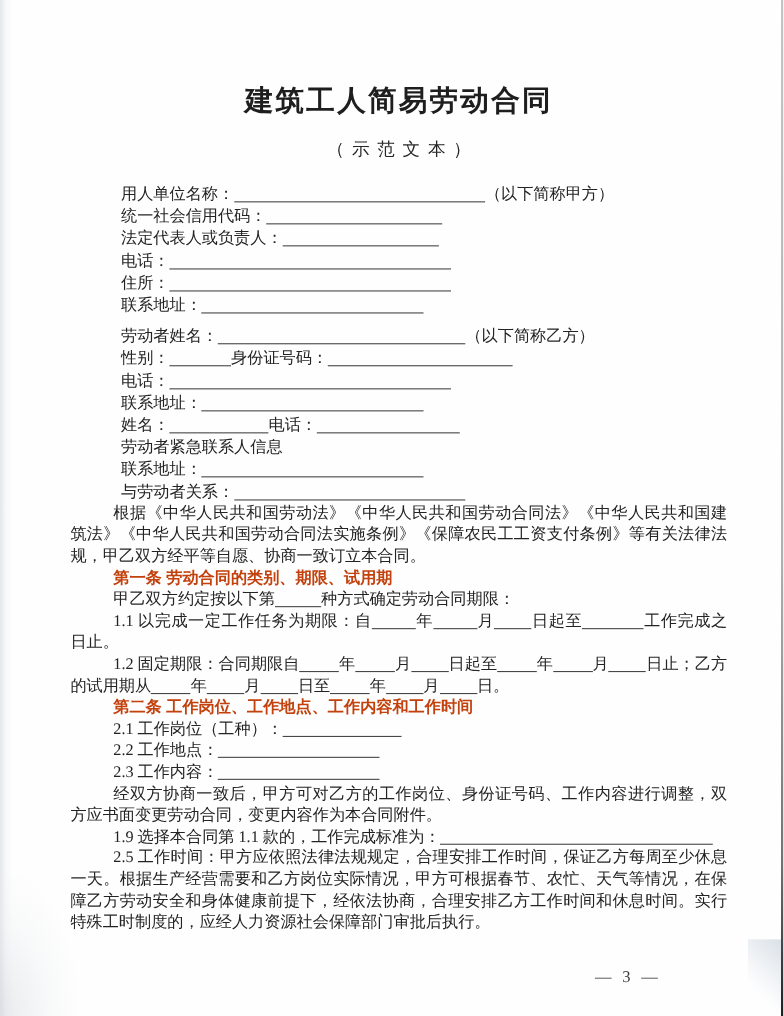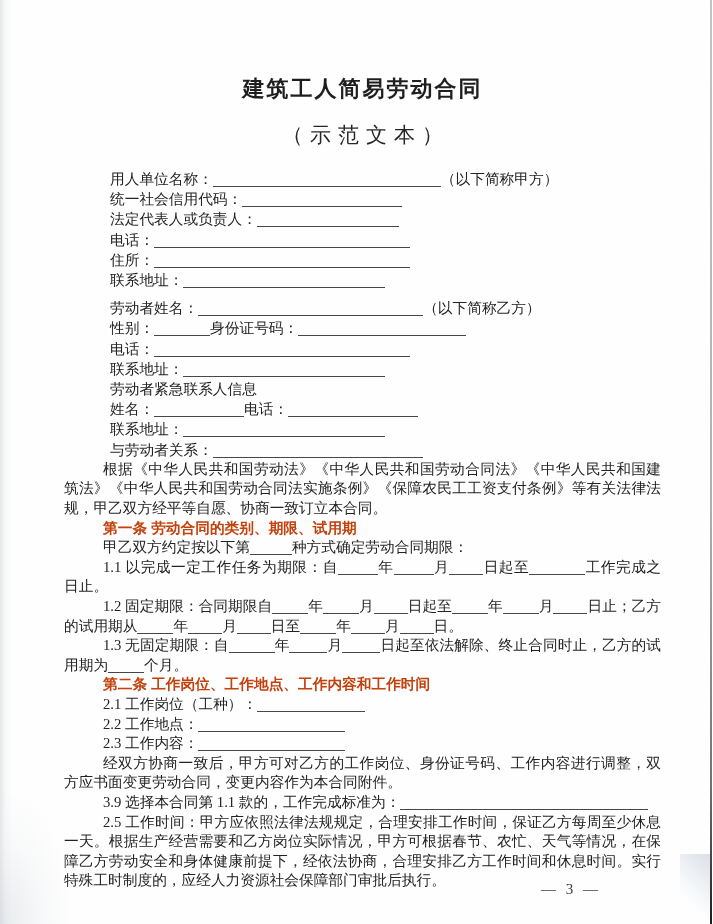--- a/index.html
+++ b/index.html
@@ -27,25 +27,25 @@
   .corner-br{
     position:absolute;right:3px;bottom:0;width:30px;height:70px;
     background:linear-gradient(225deg, rgba(214,221,229,0.9) 0%, rgba(226,231,237,0.6) 35%, rgba(254,254,254,0) 70%);
   }
   .content{
     position:absolute;left:64px;top:74px;width:597px;
   }
   .title{
     margin:0;text-align:center;
     font-family:"Liberation Sans", sans-serif;
-    font-weight:bold;font-size:22px;letter-spacing:2px;color:#1e1e1e;
+    font-weight:bold;font-size:26px;letter-spacing:2px;color:#1e1e1e;
   }
   .subtitle{
     margin-top:17px;text-align:center;
-    font-size:21px;letter-spacing:7px;text-indent:7px;color:#262626;
+    font-size:16px;letter-spacing:7px;text-indent:7px;color:#262626;
   }
   #sections{margin-top:20px;font-size:14.7px;}
   .fields-block{margin-left:46px;line-height:20.2px;}
   .fields-block.gap-top{margin-top:8px;}
   .field-line{white-space:nowrap;}
   .para{margin:0;line-height:19.6px;text-align:justify;text-indent:39px;}
   .heading{
     margin:0;line-height:19.6px;text-indent:39px;
     font-family:"Liberation Sans", sans-serif;font-weight:bold;color:#c2410c;
   }
@@ -78,35 +78,34 @@
           <div class="field-line"><span>法定代表人或负责人：</span><span class="blank" style="width: 142px;"></span></div>
           <div class="field-line"><span>电话：</span><span class="blank" style="width: 256px;"></span></div>
           <div class="field-line"><span>住所：</span><span class="blank" style="width: 256px;"></span></div>
           <div class="field-line"><span>联系地址：</span><span class="blank" style="width: 202px;"></span></div>
         </div>
         <div class="fields-block gap-top">
           <div class="field-line"><span>劳动者姓名：</span><span class="blank" style="width: 225px;"></span><span>（以下简称乙方）</span></div>
           <div class="field-line"><span>性别：</span><span class="blank" style="width: 56px;"></span><span>身份证号码：</span><span class="blank" style="width: 168px;"></span></div>
           <div class="field-line"><span>电话：</span><span class="blank" style="width: 256px;"></span></div>
           <div class="field-line"><span>联系地址：</span><span class="blank" style="width: 202px;"></span></div>
+          <div class="field-line"><span>姓名：</span><span class="blank" style="width: 90px;"></span><span>电话：</span><span class="blank" style="width: 130px;"></span></div>
           <div class="field-line"><span>劳动者紧急联系人信息</span></div>
-          <div class="field-line"><span>姓名：</span><span class="blank" style="width: 90px;"></span><span>电话：</span><span class="blank" style="width: 130px;"></span></div>
           <div class="field-line"><span>联系地址：</span><span class="blank" style="width: 202px;"></span></div>
           <div class="field-line"><span>与劳动者关系：</span><span class="blank" style="width: 210px;"></span></div>
         </div>
         <div class="para"><span>根据《中华人民共和国劳动法》《中华人民共和国劳动合同法》《中华人民共和国建筑法》《中华人民共和国劳动合同法实施条例》《保障农民工工资支付条例》等有关法律法规，甲乙双方经平等自愿、协商一致订立本合同。</span></div>
         <div class="heading"><span>第一条 劳动合同的类别、期限、试用期</span></div>
         <div class="para"><span>甲乙双方约定按以下第</span><span class="blank" style="width: 42px;"></span><span>种方式确定劳动合同期限：</span></div>
         <div class="para"><span>1.1 以完成一定工作任务为期限：自</span><span class="blank" style="width: 40px;"></span><span>年</span><span class="blank" style="width: 40px;"></span><span>月</span><span class="blank" style="width: 34px;"></span><span>日起至</span><span class="blank" style="width: 56px;"></span><span>工作完成之日止。</span></div>
         <div class="para"><span>1.2 固定期限：合同期限自</span><span class="blank" style="width: 36px;"></span><span>年</span><span class="blank" style="width: 36px;"></span><span>月</span><span class="blank" style="width: 34px;"></span><span>日起至</span><span class="blank" style="width: 36px;"></span><span>年</span><span class="blank" style="width: 36px;"></span><span>月</span><span class="blank" style="width: 34px;"></span><span>日止；乙方的试用期从</span><span class="blank" style="width: 36px;"></span><span>年</span><span class="blank" style="width: 34px;"></span><span>月</span><span class="blank" style="width: 34px;"></span><span>日至</span><span class="blank" style="width: 36px;"></span><span>年</span><span class="blank" style="width: 34px;"></span><span>月</span><span class="blank" style="width: 34px;"></span><span>日。</span></div>
-        <div class="para"><span>1.3 无固定期限：自</span><span class="blank" style="width: 46px;"></span><span>年</span><span class="blank" style="width: 38px;"></span><span>月</span><span class="blank" style="width: 38px;"></span><span>日起至依法解除、终止合同时止，乙方的试用期为</span><span class="blank" style="width: 36px;"></span><span>个月。</span></div>
         <div class="heading"><span>第二条 工作岗位、工作地点、工作内容和工作时间</span></div>
         <div class="para"><span>2.1 工作岗位（工种）：</span><span class="blank" style="width: 108px;"></span></div>
         <div class="para"><span>2.2 工作地点：</span><span class="blank" style="width: 147px;"></span></div>
         <div class="para"><span>2.3 工作内容：</span><span class="blank" style="width: 147px;"></span></div>
         <div class="para"><span>经双方协商一致后，甲方可对乙方的工作岗位、身份证号码、工作内容进行调整，双方应书面变更劳动合同，变更内容作为本合同附件。</span></div>
-        <div class="para"><span>3.9 选择本合同第 1.1 款的，工作完成标准为：</span><span class="blank" style="width: 248px;"></span></div>
+        <div class="para"><span>1.9 选择本合同第 1.1 款的，工作完成标准为：</span><span class="blank" style="width: 248px;"></span></div>
         <div class="para"><span>2.5 工作时间：甲方应依照法律法规规定，合理安排工作时间，保证乙方每周至少休息一天。根据生产经营需要和乙方岗位实际情况，甲方可根据春节、农忙、天气等情况，在保障乙方劳动安全和身体健康前提下，经依法协商，合理安排乙方工作时间和休息时间。实行特殊工时制度的，应经人力资源社会保障部门审批后执行。</span></div>
       </div>
   </div>
 
   <div class="page-number">— 3 —</div>
 </div>
 
 </body></html>

